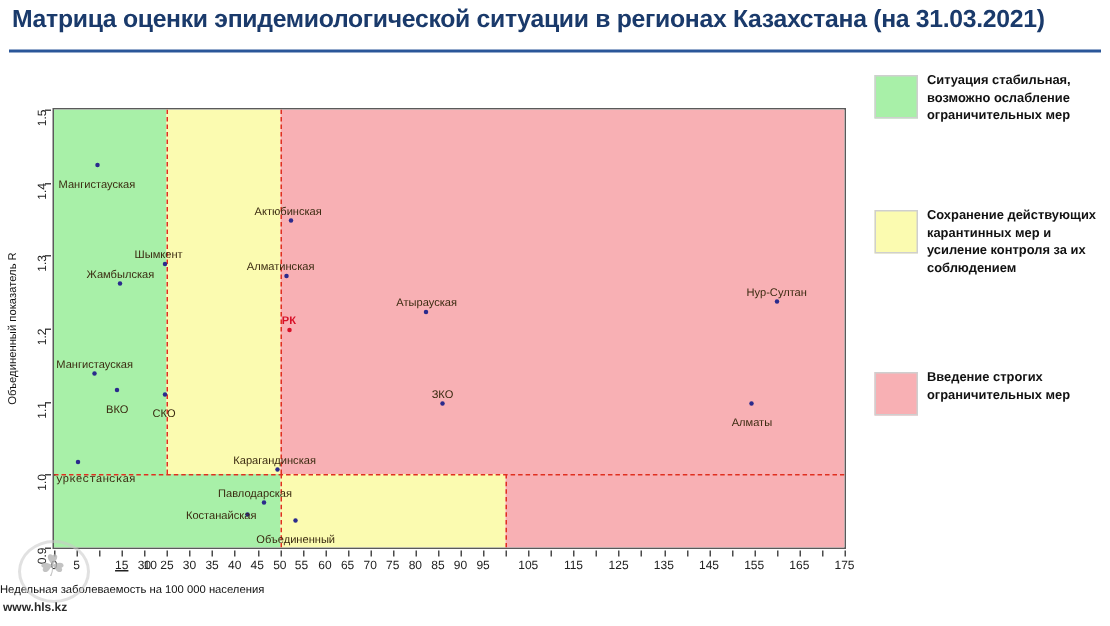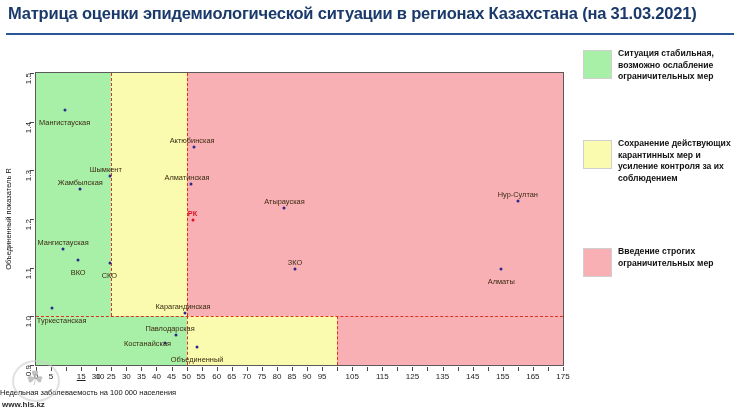--- a/index.html
+++ b/index.html
@@ -82,21 +82,21 @@
       <div class="plab" style="left: 44.268px; top: 104.827px;">Жамбылская</div>
       <div class="pt" style="left: 73.78px; top: 103.173px;"></div>
       <div class="plab" style="left: 69.78px; top: 92.1733px;">Шымкент</div>
       <div class="pt" style="left: 27.1029px; top: 176.173px;"></div>
       <div class="plab" style="left: 27.1029px; top: 165.173px;">Мангистауская</div>
       <div class="pt" style="left: 42.16px; top: 187.367px;"></div>
       <div class="plab" style="left: 42.16px; top: 195.367px;">ВКО</div>
       <div class="pt" style="left: 74.3823px; top: 189.8px;"></div>
       <div class="plab" style="left: 73.3823px; top: 197.8px;">СКО</div>
       <div class="pt" style="left: 15.6594px; top: 235.06px;"></div>
-      <div class="plab" style="left: 25.6594px; top: 243.06px;">Туркестанская</div>
+      <div class="plab" style="left: 25.6594px; top: 243.06px; font-family: Liberation Mono, monospace;">Туркестанская</div>
       <div class="pt" style="left: 158.1px; top: 73.9733px;"></div>
       <div class="plab" style="left: 156.1px; top: 62.9733px;">Актюбинская</div>
       <div class="pt" style="left: 155.089px; top: 110.96px;"></div>
       <div class="plab" style="left: 151.089px; top: 99.96px;">Алматинская</div>
       <div class="pt kz" style="left: 156.594px; top: 146.973px;"></div>
       <div class="plab kz" style="left: 156.594px; top: 135.973px;">РК</div>
       <div class="pt" style="left: 248.443px; top: 135.293px;"></div>
       <div class="plab" style="left: 248.443px; top: 124.293px;">Атырауская</div>
       <div class="pt" style="left: 258.983px; top: 195.64px;"></div>
       <div class="plab" style="left: 258.983px; top: 184.64px;">ЗКО</div>

